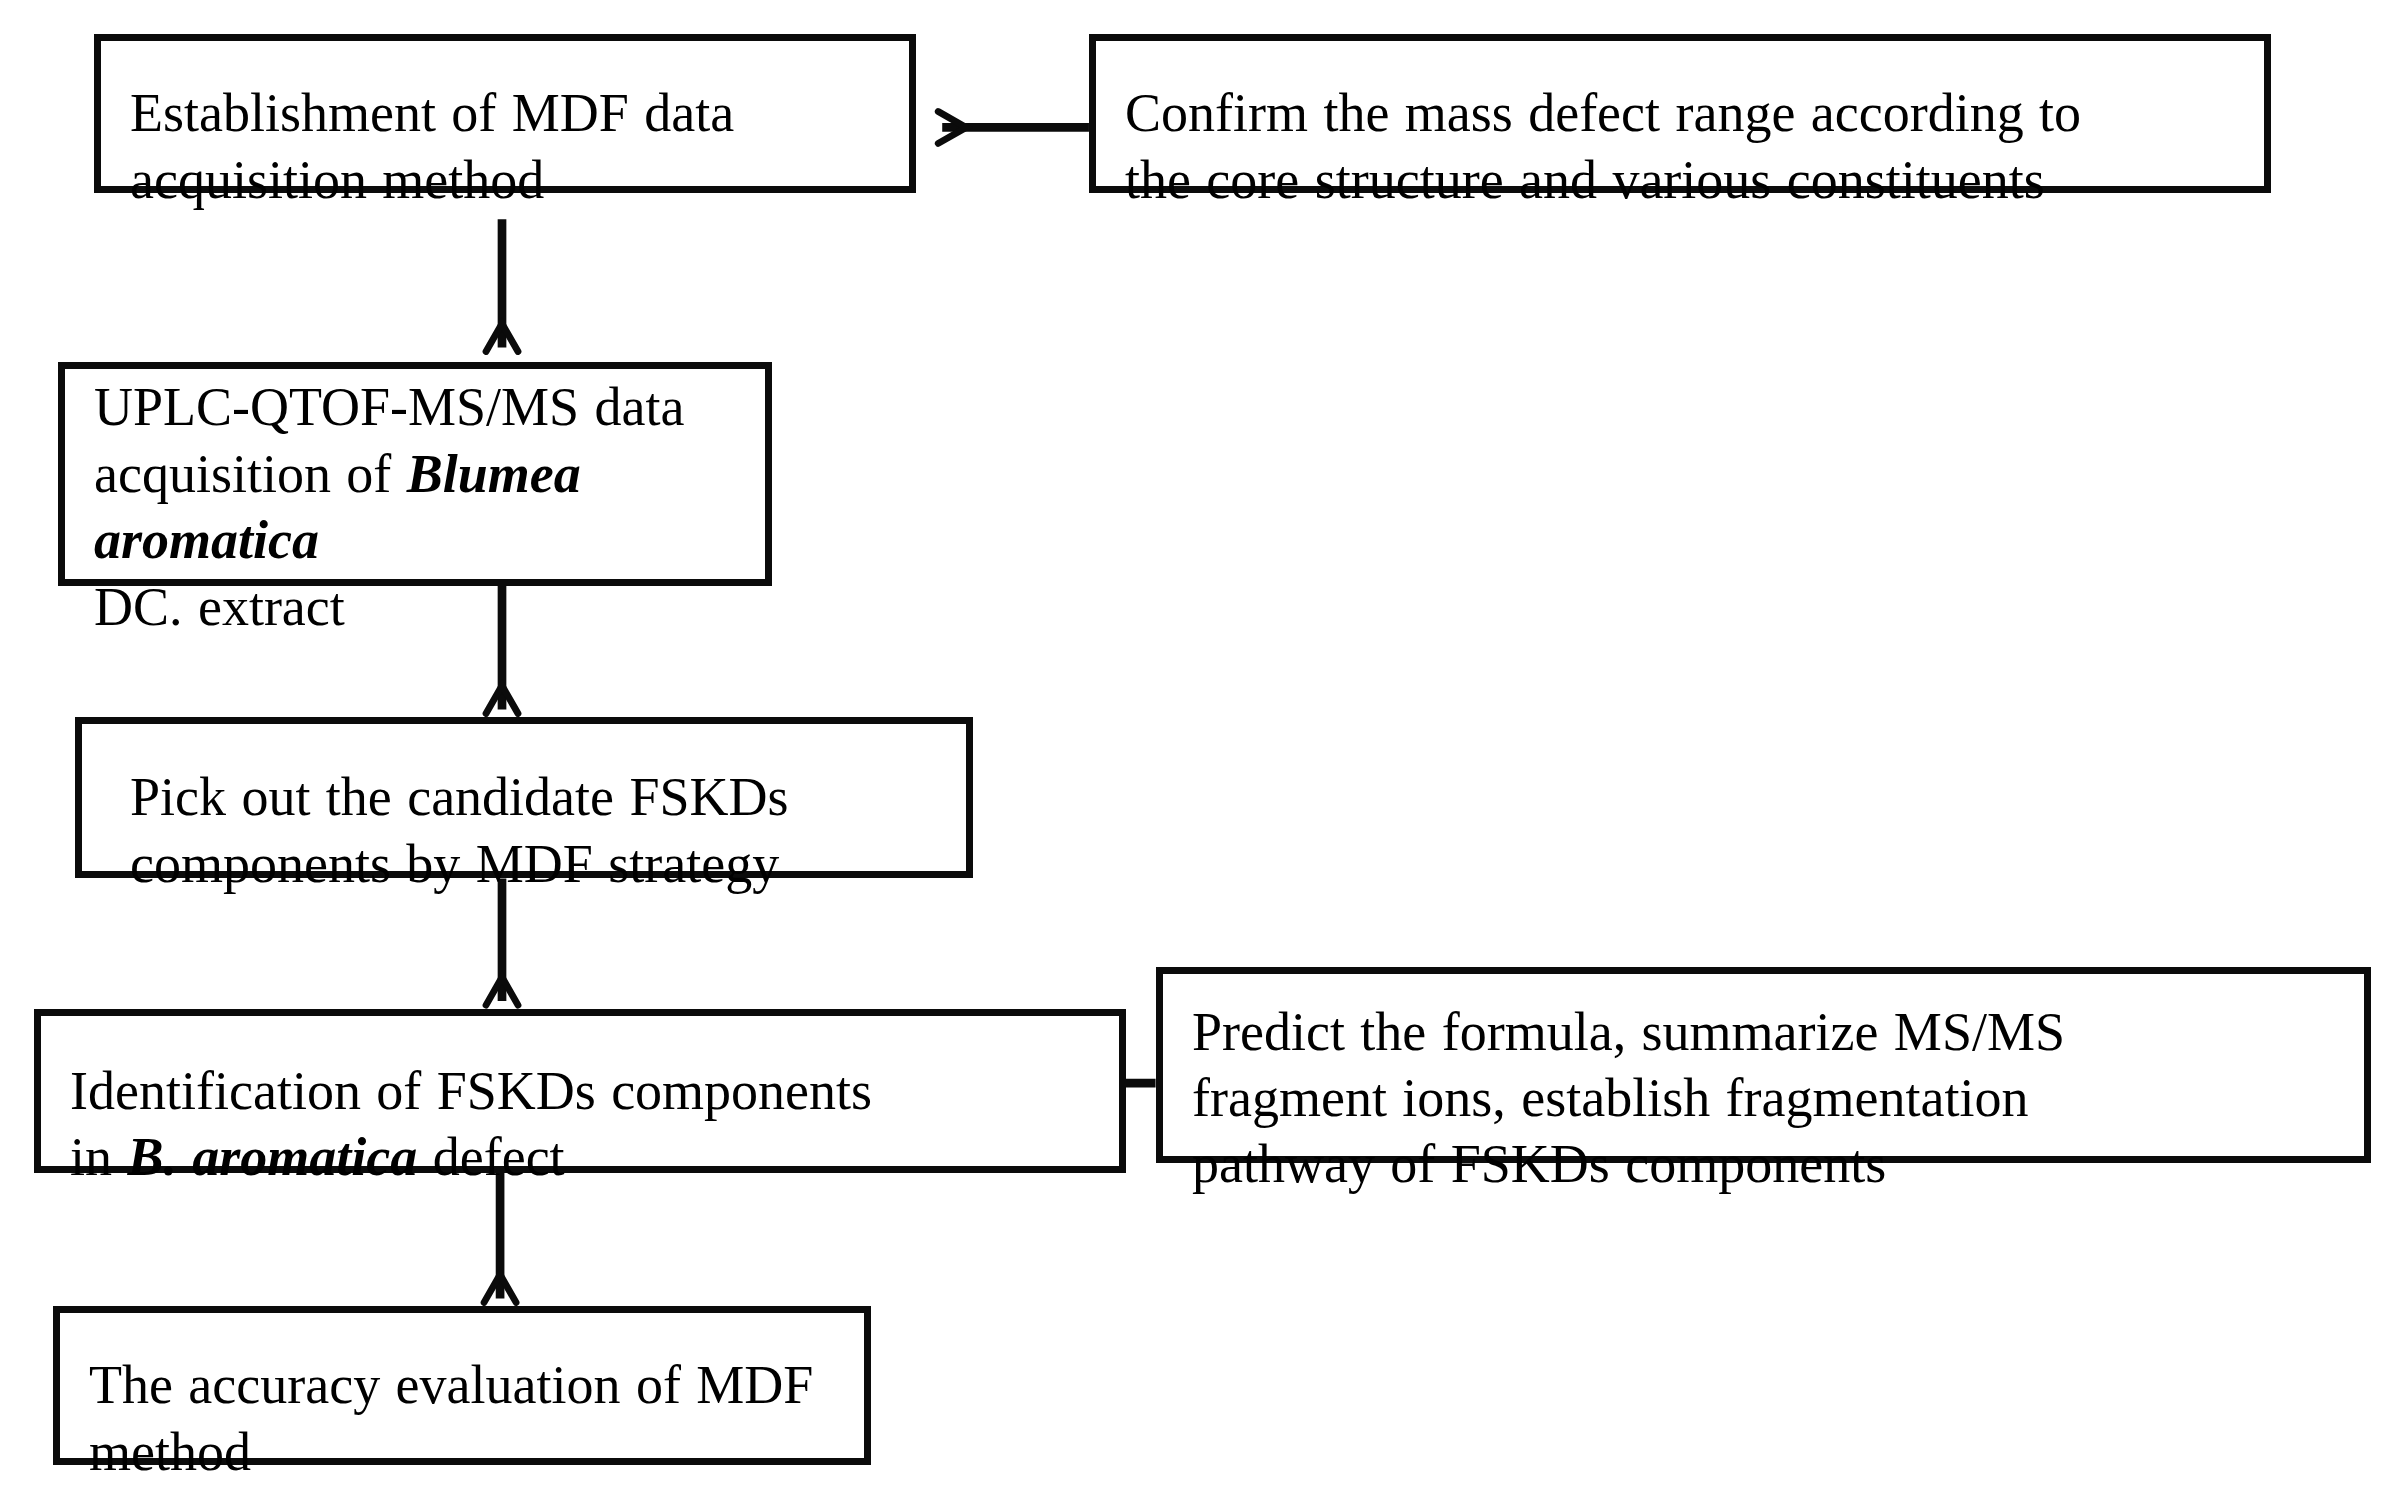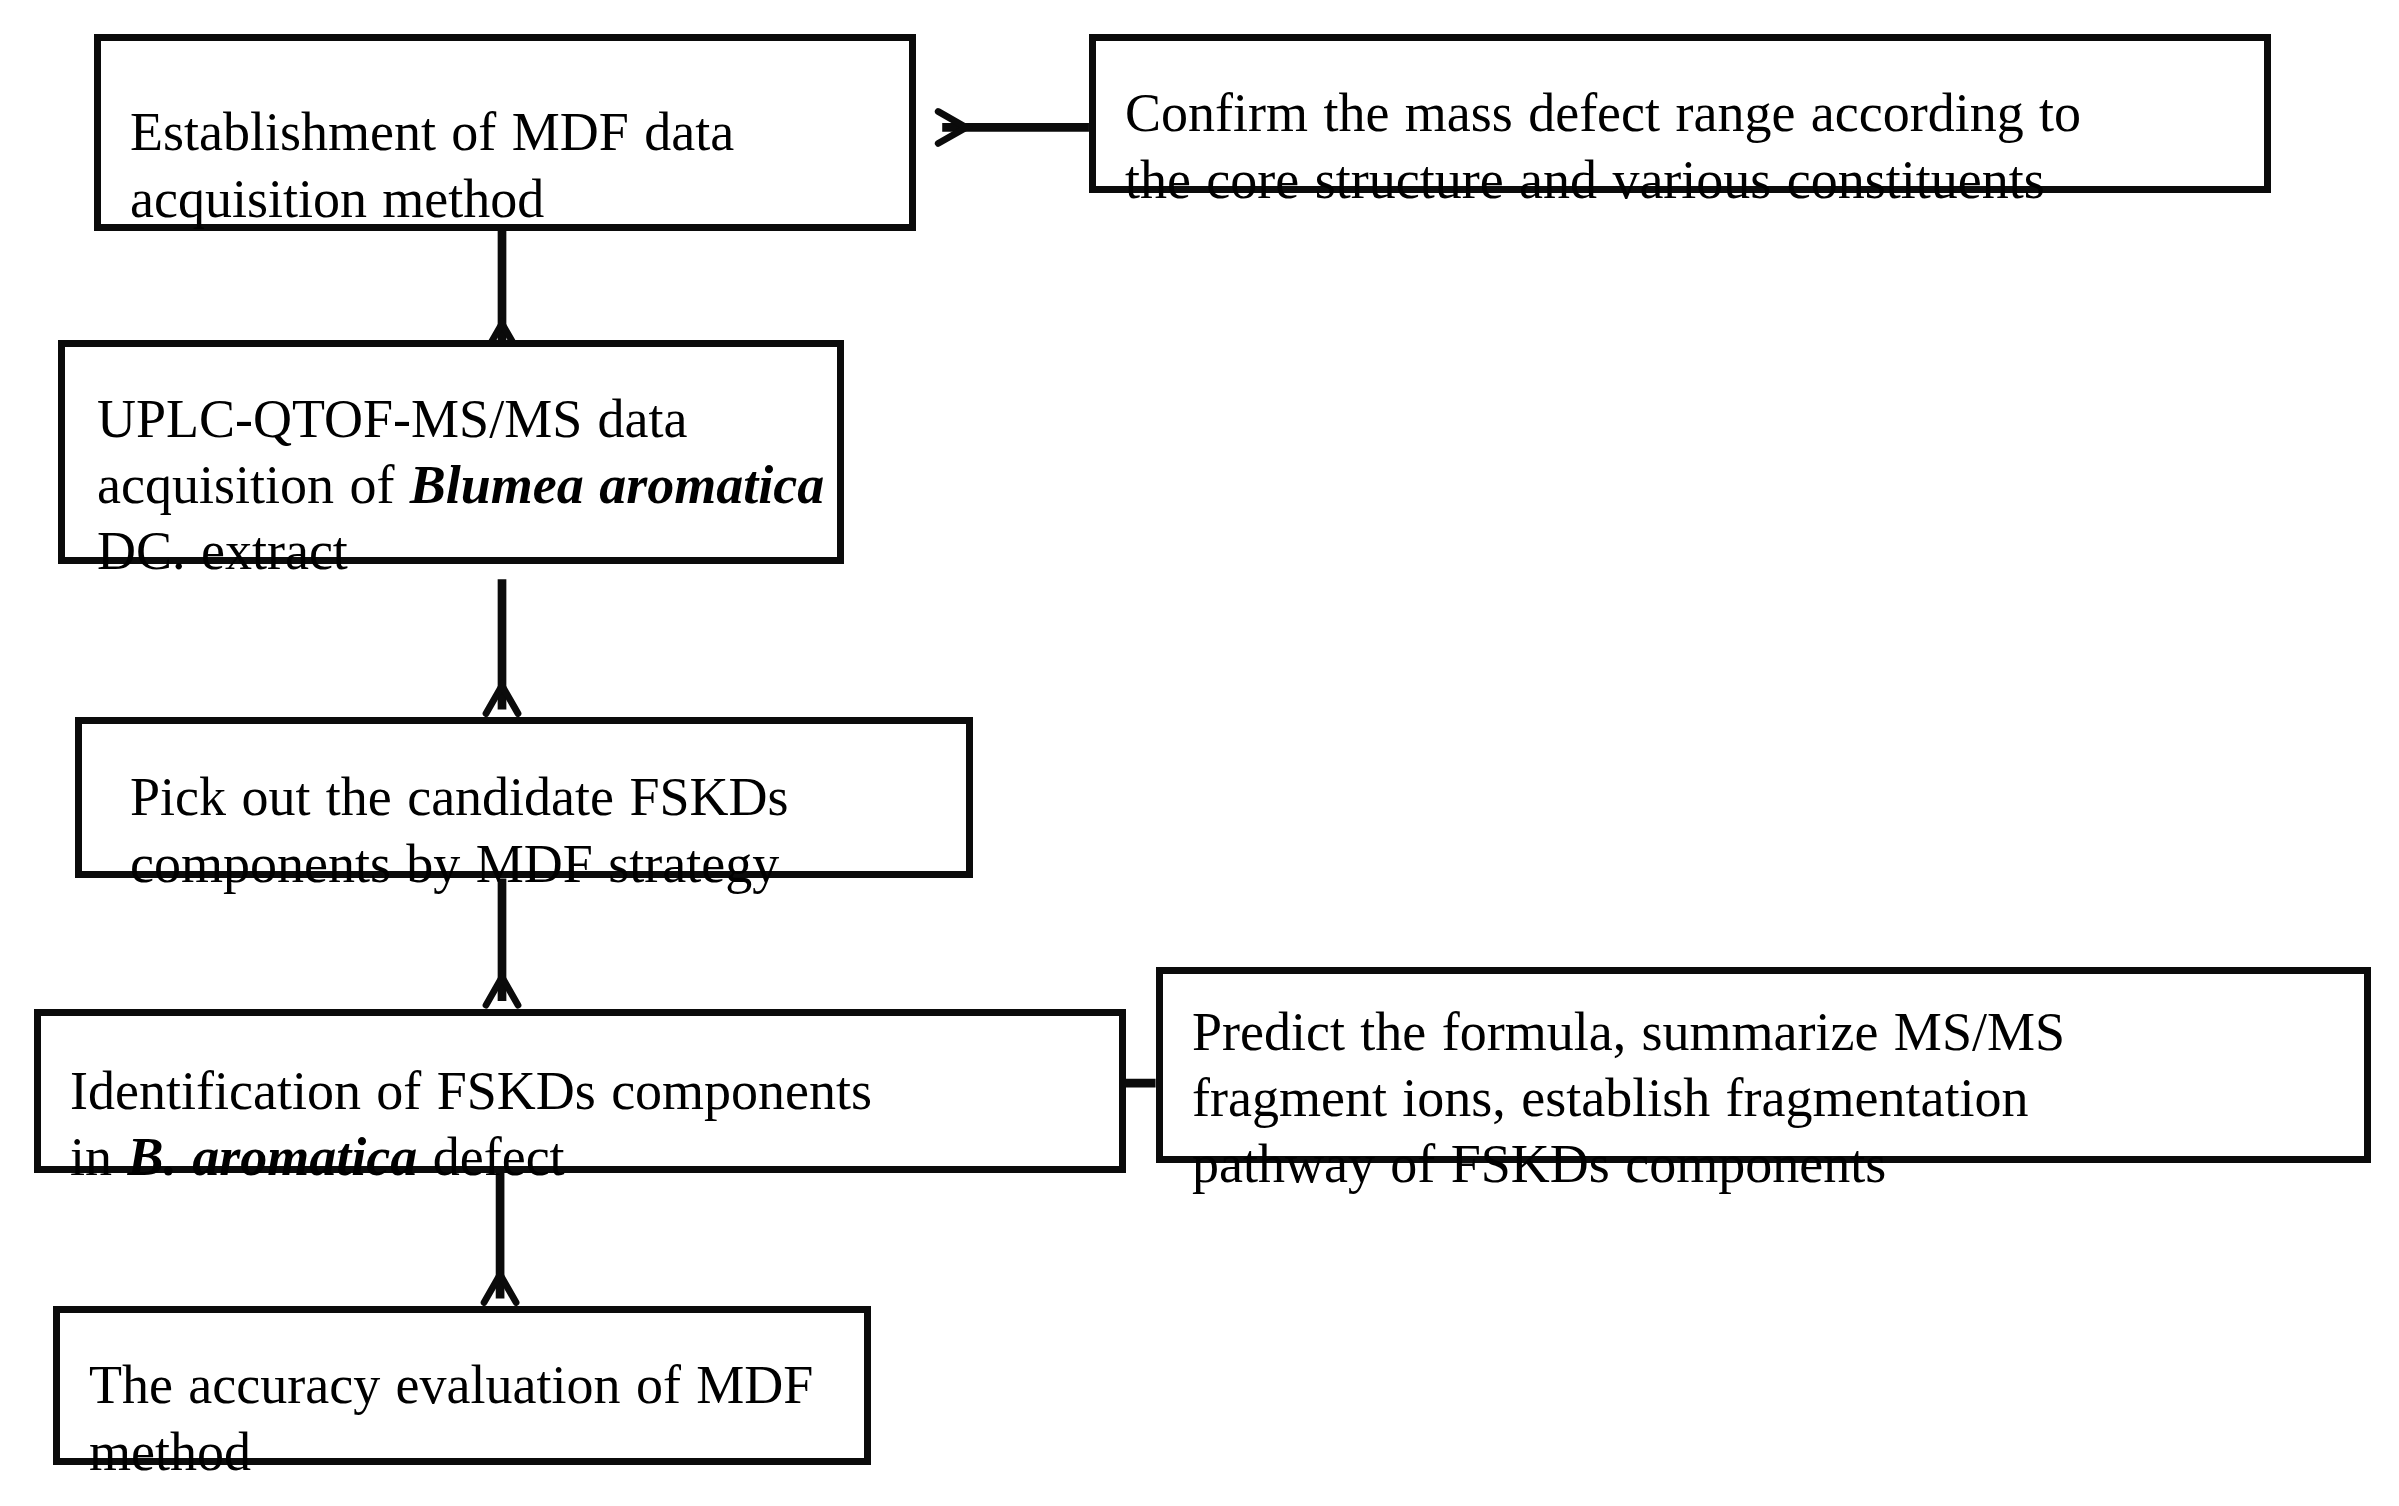--- a/index.html
+++ b/index.html
@@ -27,23 +27,23 @@
     font-size: 54px;
     line-height: 1.23;
     letter-spacing: 0px;
     word-spacing: 1.9px;
     padding: 3.9px 9.7px 3.9px 29px;
   }
   .node-text { white-space: pre-line; }
   .node-text .it { font-style: italic; font-weight: bold; }
 
   
-  #n-establish { left: 94px;   top: 34px;   width: 822px;  height: 197px; }
+  #n-establish { left: 94px;   top: 34px;   width: 822px;  height: 159px; }
   #n-confirm   { left: 1089px; top: 34px;   width: 1182px; height: 159px; }
-  #n-uplc      { left: 58px;   top: 340px;  width: 786px;  height: 224px; align-items: center; }
+  #n-uplc      { left: 58px;   top: 362px;  width: 714px;  height: 224px; align-items: center; }
   #n-pick      { left: 75px;   top: 717px;  width: 898px;  height: 161px; padding-left: 48px; }
   #n-identify  { left: 34px;   top: 1009px; width: 1092px; height: 164px; }
   #n-predict   { left: 1156px; top: 967px; width: 1215px; height: 196px; }
   #n-accuracy  { left: 53px;   top: 1306px; width: 818px;  height: 159px; }
 </style>
 </head>
 <body>
 
 <div id="canvas">
 

